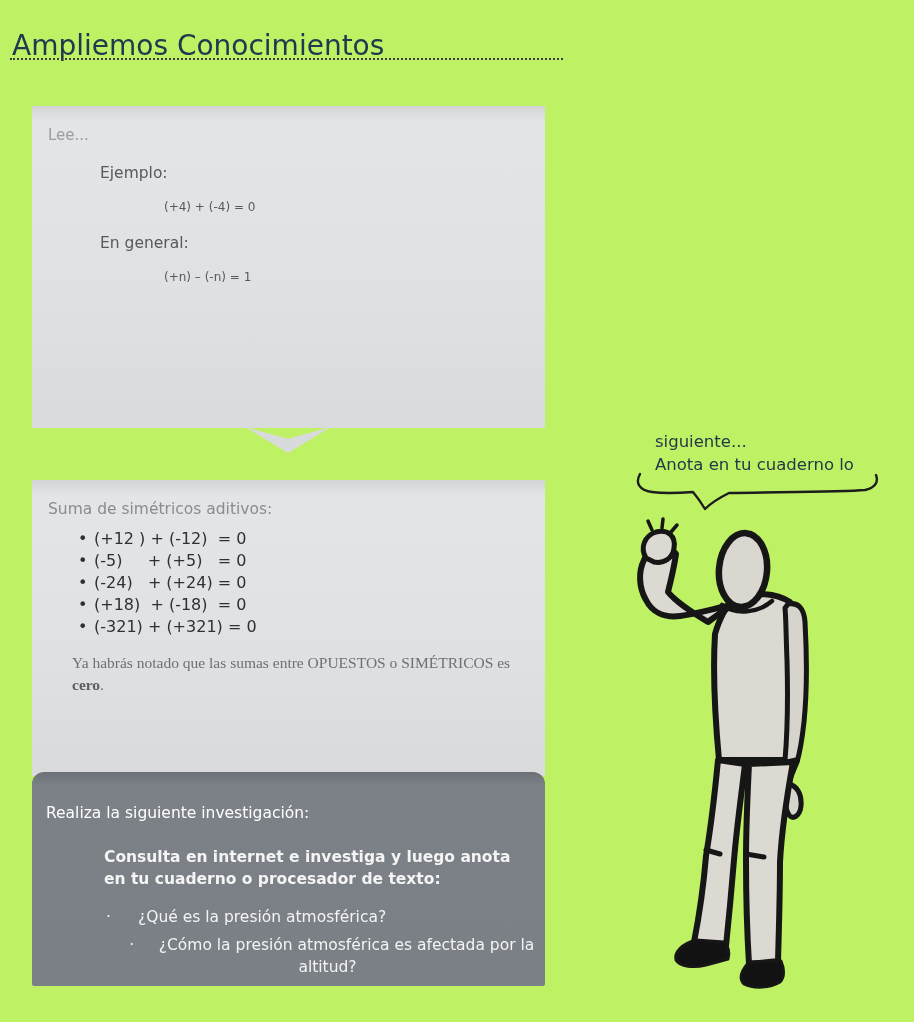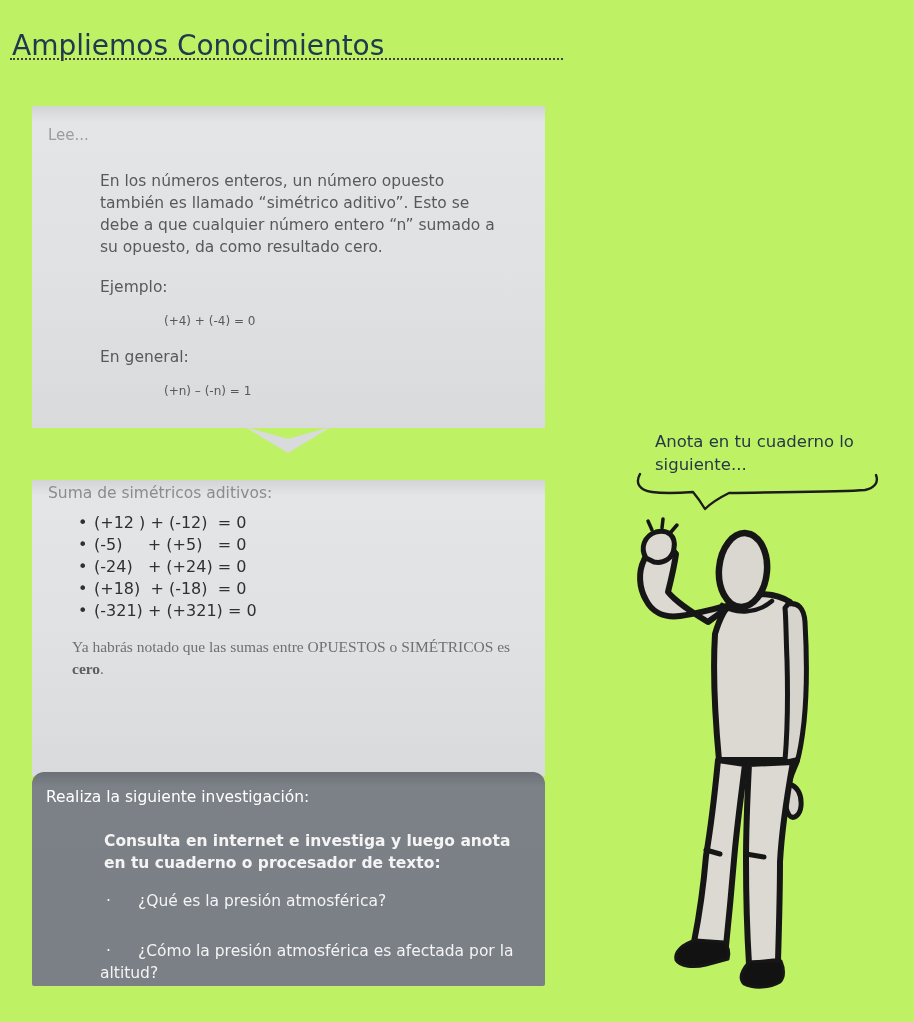--- a/index.html
+++ b/index.html
@@ -21,21 +21,21 @@
     position:absolute;left:32px;width:513px;border-radius:0;
     background:linear-gradient(180deg,#d3d4d6 0px,#e4e5e7 16px,#e0e1e3 55%,#d9dadc 100%);
     box-sizing:border-box;
   }
   .box-tail{
     position:absolute;left:213px;bottom:-25px;width:86px;height:26px;
     background:#d9dadc;
     clip-path:polygon(0 0,50% 45%,100% 0,50% 100%);
   }
   .box1{top:106px;height:322px;padding:20px 24px 0 16px;}
-  .box2{top:480px;height:296px;padding:4px 24px 0 16px;}
+  .box2{top:480px;height:296px;padding:20px 24px 0 16px;}
   .box-header{font-size:15px;color:#9b9da1;}
   .box2 .box-header{color:#8a8c90;font-size:15.5px;}
   .read-par{
     margin:26px 0 0 52px;width:412px;
     font-size:15.5px;line-height:22px;color:#58595c;
   }
   .mini-label{margin:20px 0 0 52px;font-size:15.5px;color:#58595c;}
   .formula{margin:18px 0 0 116px;font-size:12px;color:#58595c;white-space:pre;}
   
   .sum-list{list-style:none;margin:10px 0 0 0;padding:0 0 0 30px;}
@@ -46,33 +46,33 @@
   .sum-note{
     margin:14px 0 0 24px;width:450px;
     font-size:15.5px;line-height:22px;color:#6e7073;font-family:Liberation Serif, serif;
   }
   .sum-note b{color:#5c5e61;}
   
   .dark-box{
     position:absolute;left:32px;top:772px;width:513px;height:214px;
     border-radius:12px 12px 2px 2px;
     background:linear-gradient(180deg,#6c7077 0px,#7c8087 14px,#7b7f86 100%);
-    box-sizing:border-box;padding:16px 24px 0 14px;
+    box-sizing:border-box;padding:32px 24px 0 14px;
   }
   .dark-header{font-size:15.5px;color:#ffffff;}
   .dark-intro{
     margin:24px 0 0 58px;width:425px;
     font-size:15.5px;line-height:22px;color:#f4f4f4;font-weight:bold;
   }
   .q-list{list-style:none;margin:0;padding:0 0 0 54px;}
   .q-list li{
     width:455px;font-size:15.5px;line-height:22px;color:#f4f4f4;
   }
   .q1{margin-top:16px;}
-  .q2{margin-top:28px;}
+  .q2{margin-top:6px;text-align:center;}
   .q-list .qdot{display:inline-block;width:10px;margin-left:6px;}
   .q-list .qtext{margin-left:22px;}
   
   .speech-text{
     position:absolute;left:655px;top:430px;width:240px;
     font-size:16.5px;line-height:23px;color:#263848;
   }
   .bubble-svg{position:absolute;left:628px;top:452px;}
   
   .person-svg{position:absolute;left:618px;top:512px;}
@@ -80,21 +80,20 @@
 </head>
 <body>
 
 <div id="page">
 
   <h1 class="page-title">Ampliemos Conocimientos</h1>
   <div class="title-rule"></div>
 
   <div class="gray-box box1">
     <div class="box-header">Lee...</div>
-    <p class="read-par">En los números enteros, un número opuesto también es llamado “simétrico aditivo”. Esto se debe a que cualquier número entero “n” sumado a su opuesto, da como resultado cero.</p>
     <p class="mini-label">Ejemplo:</p>
     <p class="formula">(+4) + (-4) = 0</p>
     <p class="mini-label">En general:</p>
     <p class="formula">(+n) – (-n) = 1</p>
     <div class="box-tail"></div>
   </div>
 
   <div class="gray-box box2">
     <div class="box-header">Suma de simétricos aditivos:</div>
     <ul class="sum-list">
@@ -111,22 +110,22 @@
   <div class="dark-box">
     <div class="dark-header">Realiza la siguiente investigación:</div>
     <p class="dark-intro">Consulta en internet e investiga y luego anota en tu cuaderno o procesador de texto:</p>
     <ul class="q-list">
       <li class="q1"><span class="qdot">·</span><span class="qtext">¿Qué es la presión atmosférica?</span></li>
       <li class="q2"><span class="qdot">·</span><span class="qtext">¿Cómo la presión atmosférica es afectada por la altitud?</span></li>
     </ul>
   </div>
 
   <div class="speech-text">
+    <div>siguiente...</div>
     <div>Anota en tu cuaderno lo</div>
-    <div>siguiente...</div>
   </div>
   <svg class="bubble-svg" width="260" height="62" viewBox="0 0 260 62">
     <path d="M12,22 C7,31 11,38 24,40 C38,42 52,41 65,40 C70,46 74,52 77,57 C84,50 93,45 101,41 C150,40 214,40 237,38 C246,36 251,31 248,23" fill="none" stroke="#1c1c1c" stroke-width="2.4" stroke-linecap="round" stroke-linejoin="round"></path>
   </svg>
 
   <svg class="person-svg" width="296" height="492" viewBox="0 0 296 492">
     <g stroke="#161616" stroke-linejoin="round" stroke-linecap="round">
 
       <path d="M116,88 C138,79 158,81 172,90 C179,120 182,160 182,195 L179,248 L101,248 C97,205 95,155 97,122 C102,105 108,94 116,88 Z" fill="#dcd9d3" stroke-width="6"></path>
 

